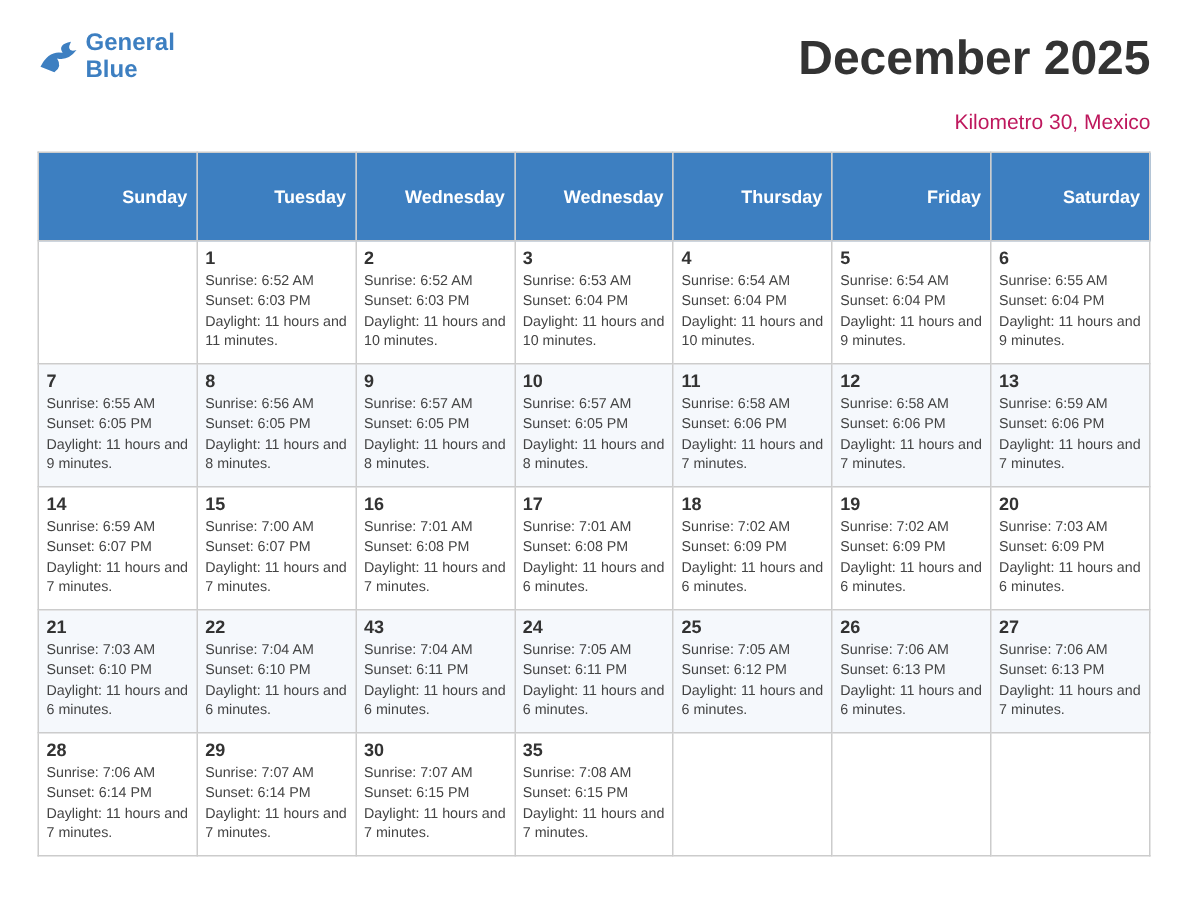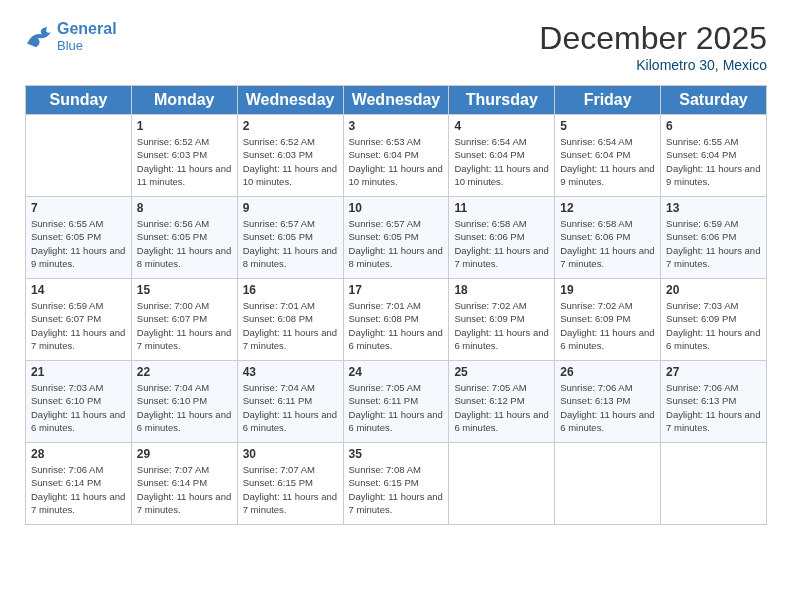--- a/index.html
+++ b/index.html
@@ -29,40 +29,40 @@
     }
     .logo-bird {
       width: 28px;
       height: 24px;
     }
     .title-block {
       text-align: right;
     }
     .month-title {
       font-size: 32px;
-      font-weight: normal;
+      font-weight: bold;
       color: #333;
     }
     .location {
       font-size: 14px;
-      color: #0c4a6e;
-      margin-top: 0;
+      color: #be185d;
+      margin-top: 16px;
     }
     .calendar-table {
       width: 100%;
       border-collapse: collapse;
       table-layout: fixed;
     }
     .calendar-table th {
       background-color: #3d7fc1;
       color: #fff;
-      font-size: 16px;
+      font-size: 12px;
       font-weight: bold;
-      padding: 5px 6px;
-      text-align: center;
+      padding: 22px 6px;
+      text-align: right;
       border: 1px solid #ccc;
     }
     .calendar-table td {
       border: 1px solid #ccc;
       vertical-align: top;
       padding: 4px 5px;
       font-size: 10px;
       color: #333;
       height: 82px;
       background: #fff;
@@ -90,34 +90,34 @@
 <body>
 
 <div class="page">
   <div class="header">
     <div class="logo">
       <svg class="logo-bird" viewBox="0 0 30 26" fill="none">
         <path d="M2 20 Q8 8 18 10 Q14 4 24 2 Q20 10 28 8 Q22 16 14 14 Q18 20 12 24 Z" fill="#3d7fc1"></path>
       </svg>
       <div>
         <div style="font-size:16px;font-weight:bold;color:#3d7fc1;">General</div>
-        <div style="font-size:13px;font-weight:normal;color:#3d7fc1;">Blue</div>
+        <div style="font-size:16px;font-weight:bold;color:#3d7fc1;">Blue</div>
       </div>
     </div>
     <div class="title-block">
       <div class="month-title">December 2025</div>
       <div class="location">Kilometro 30, Mexico</div>
     </div>
   </div>
 
   <table class="calendar-table">
     <thead>
       <tr>
         <th>Sunday</th>
-        <th>Monday</th>
+        <th>Tuesday</th>
         <th>Wednesday</th>
         <th>Wednesday</th>
         <th>Thursday</th>
         <th>Friday</th>
         <th>Saturday</th>
       </tr>
     </thead>
     <tbody id="calendar-body">
     <tr>
           <td class="empty-cell"></td>

